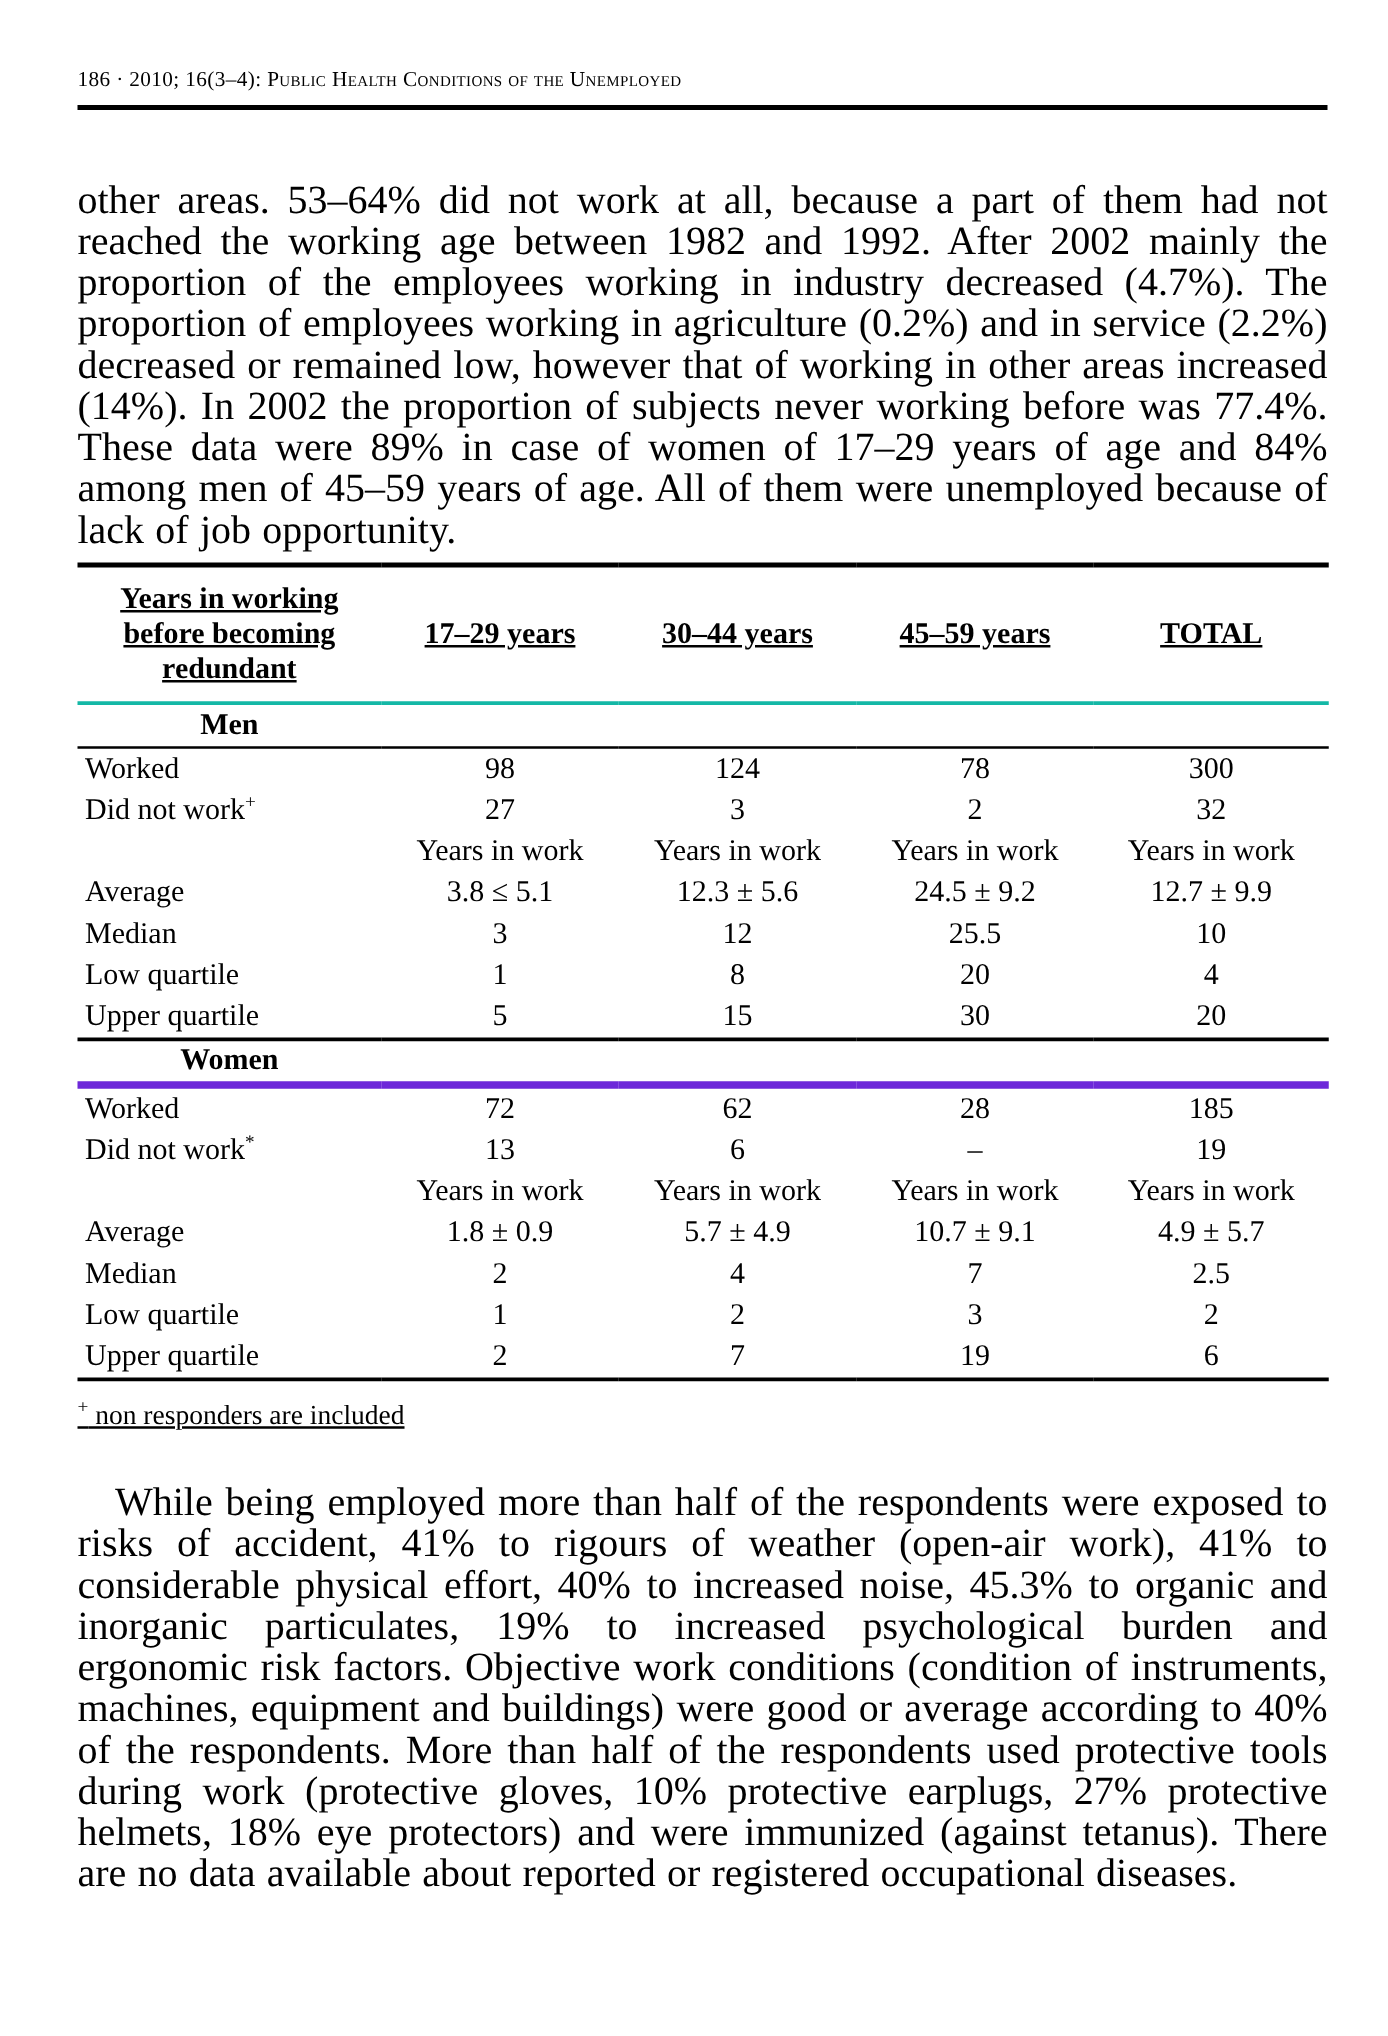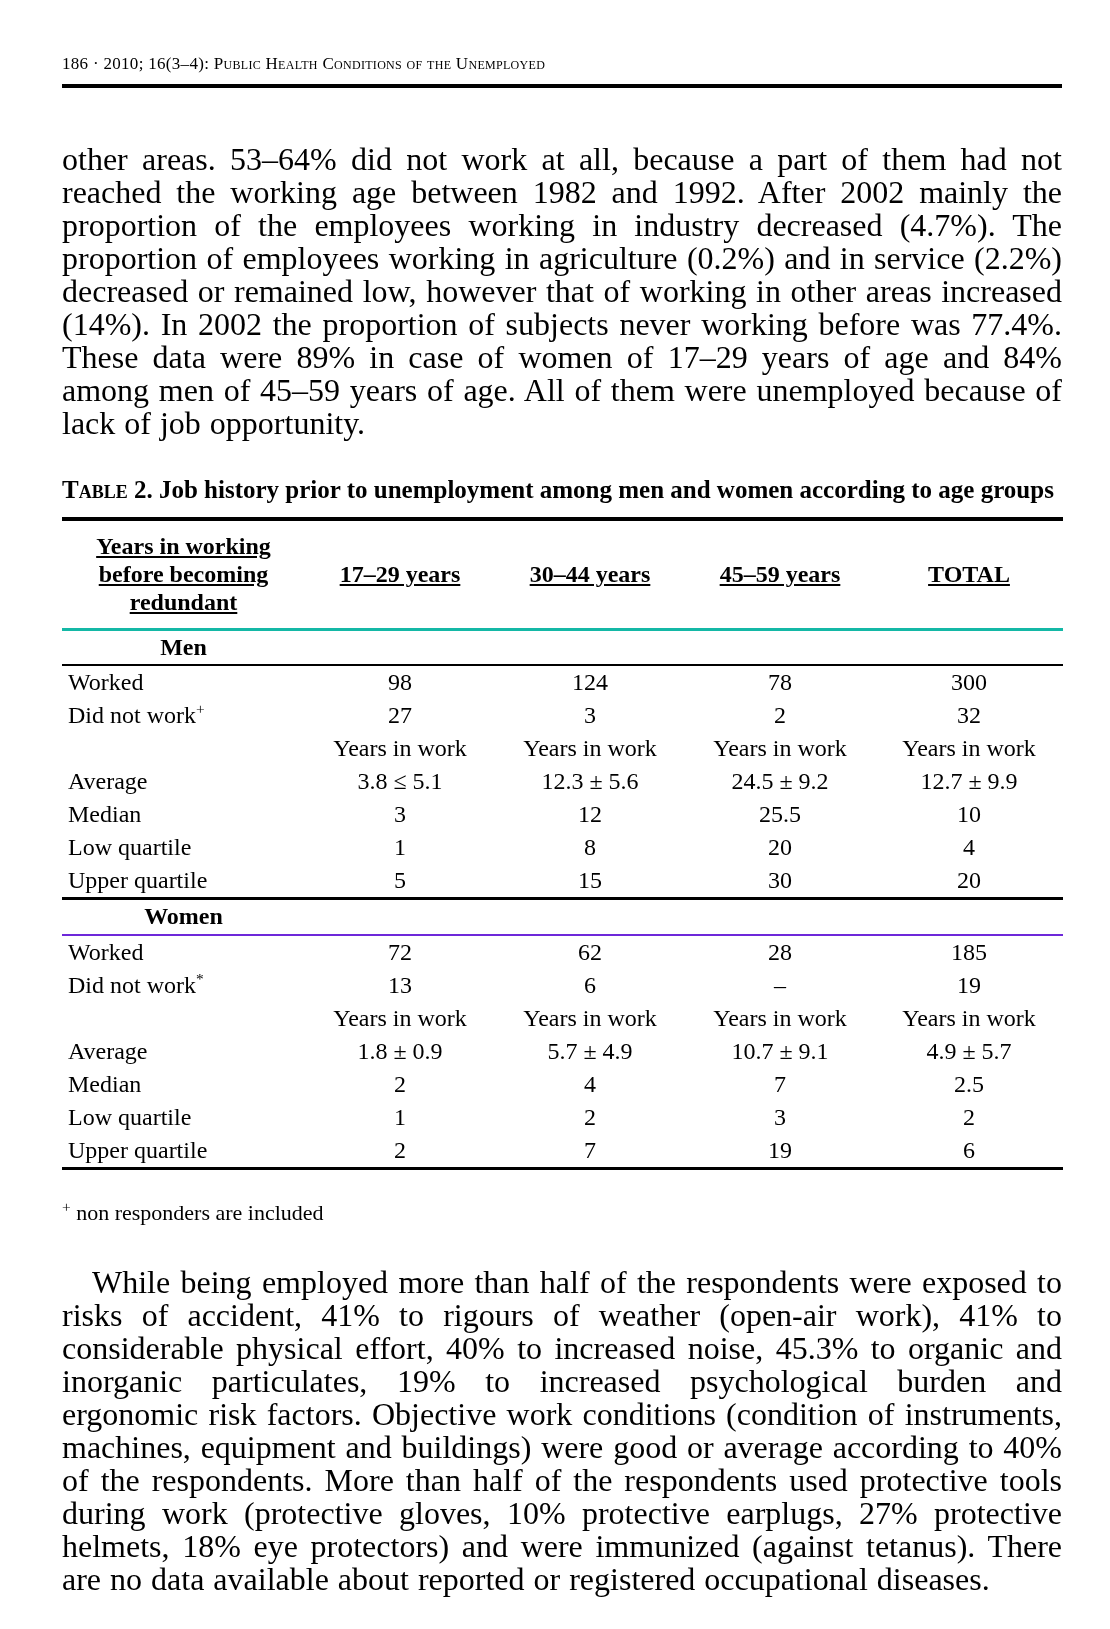--- a/index.html
+++ b/index.html
@@ -57,53 +57,53 @@
   table.datatable td { vertical-align: middle; }
   thead tr { border-bottom: 3px solid #14b8a6; text-decoration: underline; }
   thead td { font-weight: bold; height: 110px; }
   td.corner-head {
     text-align: center;
     line-height: 28px;
     padding: 0 8px;
   }
   td.col-head { text-align: center; }
   tr.sec-row-men   { border-bottom: 2px solid #000; }
-  tr.sec-row-women { border-top: 3px solid #000; border-bottom: 2px solid #6d28d9; }
+  tr.sec-row-women { border-top: 3px solid #000; border-bottom: 6px solid #6d28d9; }
   td.sec {
     font-weight: bold;
     text-align: center;
     height: 36px;
   }
   tr.data-row td { height: 33px; line-height: 33px; }
   td.lbl { text-align: left; padding-left: 6px; white-space: nowrap; }
   td.num { text-align: center; white-space: nowrap; }
   sup.marker {
     font-size: 64%;
     vertical-align: super;
     line-height: 0;
   }
   
   .footnote {
-    margin-top: 30px;
+    margin-top: 14px;
     font-size: 22px;
+    text-decoration: underline;
   }
   .footnote sup.marker { font-size: 70%; }
 </style>
 </head>
 <body>
 
 <div class="page">
 
   <div class="running-head">
     <span>186 · 2010; 16(3–4): </span><span class="sc">Public Health Conditions of the Unemployed</span>
   </div>
 
   <p class="para">other areas. 53–64% did not work at all, because a part of them had not reached the working age between 1982 and 1992. After 2002 mainly the proportion of the employees working in industry decreased (4.7%). The proportion of employees working in agriculture (0.2%) and in service (2.2%) decreased or remained low, however that of working in other areas increased (14%). In 2002 the proportion of subjects never working before was 77.4%. These data were 89% in case of women of 17–29 years of age and 84% among men of 45–59 years of age. All of them were unemployed because of lack of job opportunity.</p>
 
-  <p class="caption"><span class="sc">Table 2.</span><span> Job history prior to unemployment among men and women according to age groups</span></p>
 
   <table class="datatable">
     <colgroup>
       <col style="width:243px">
       <col style="width:190px">
       <col style="width:190px">
       <col style="width:190px">
       <col style="width:188px">
     </colgroup>
     <thead>

